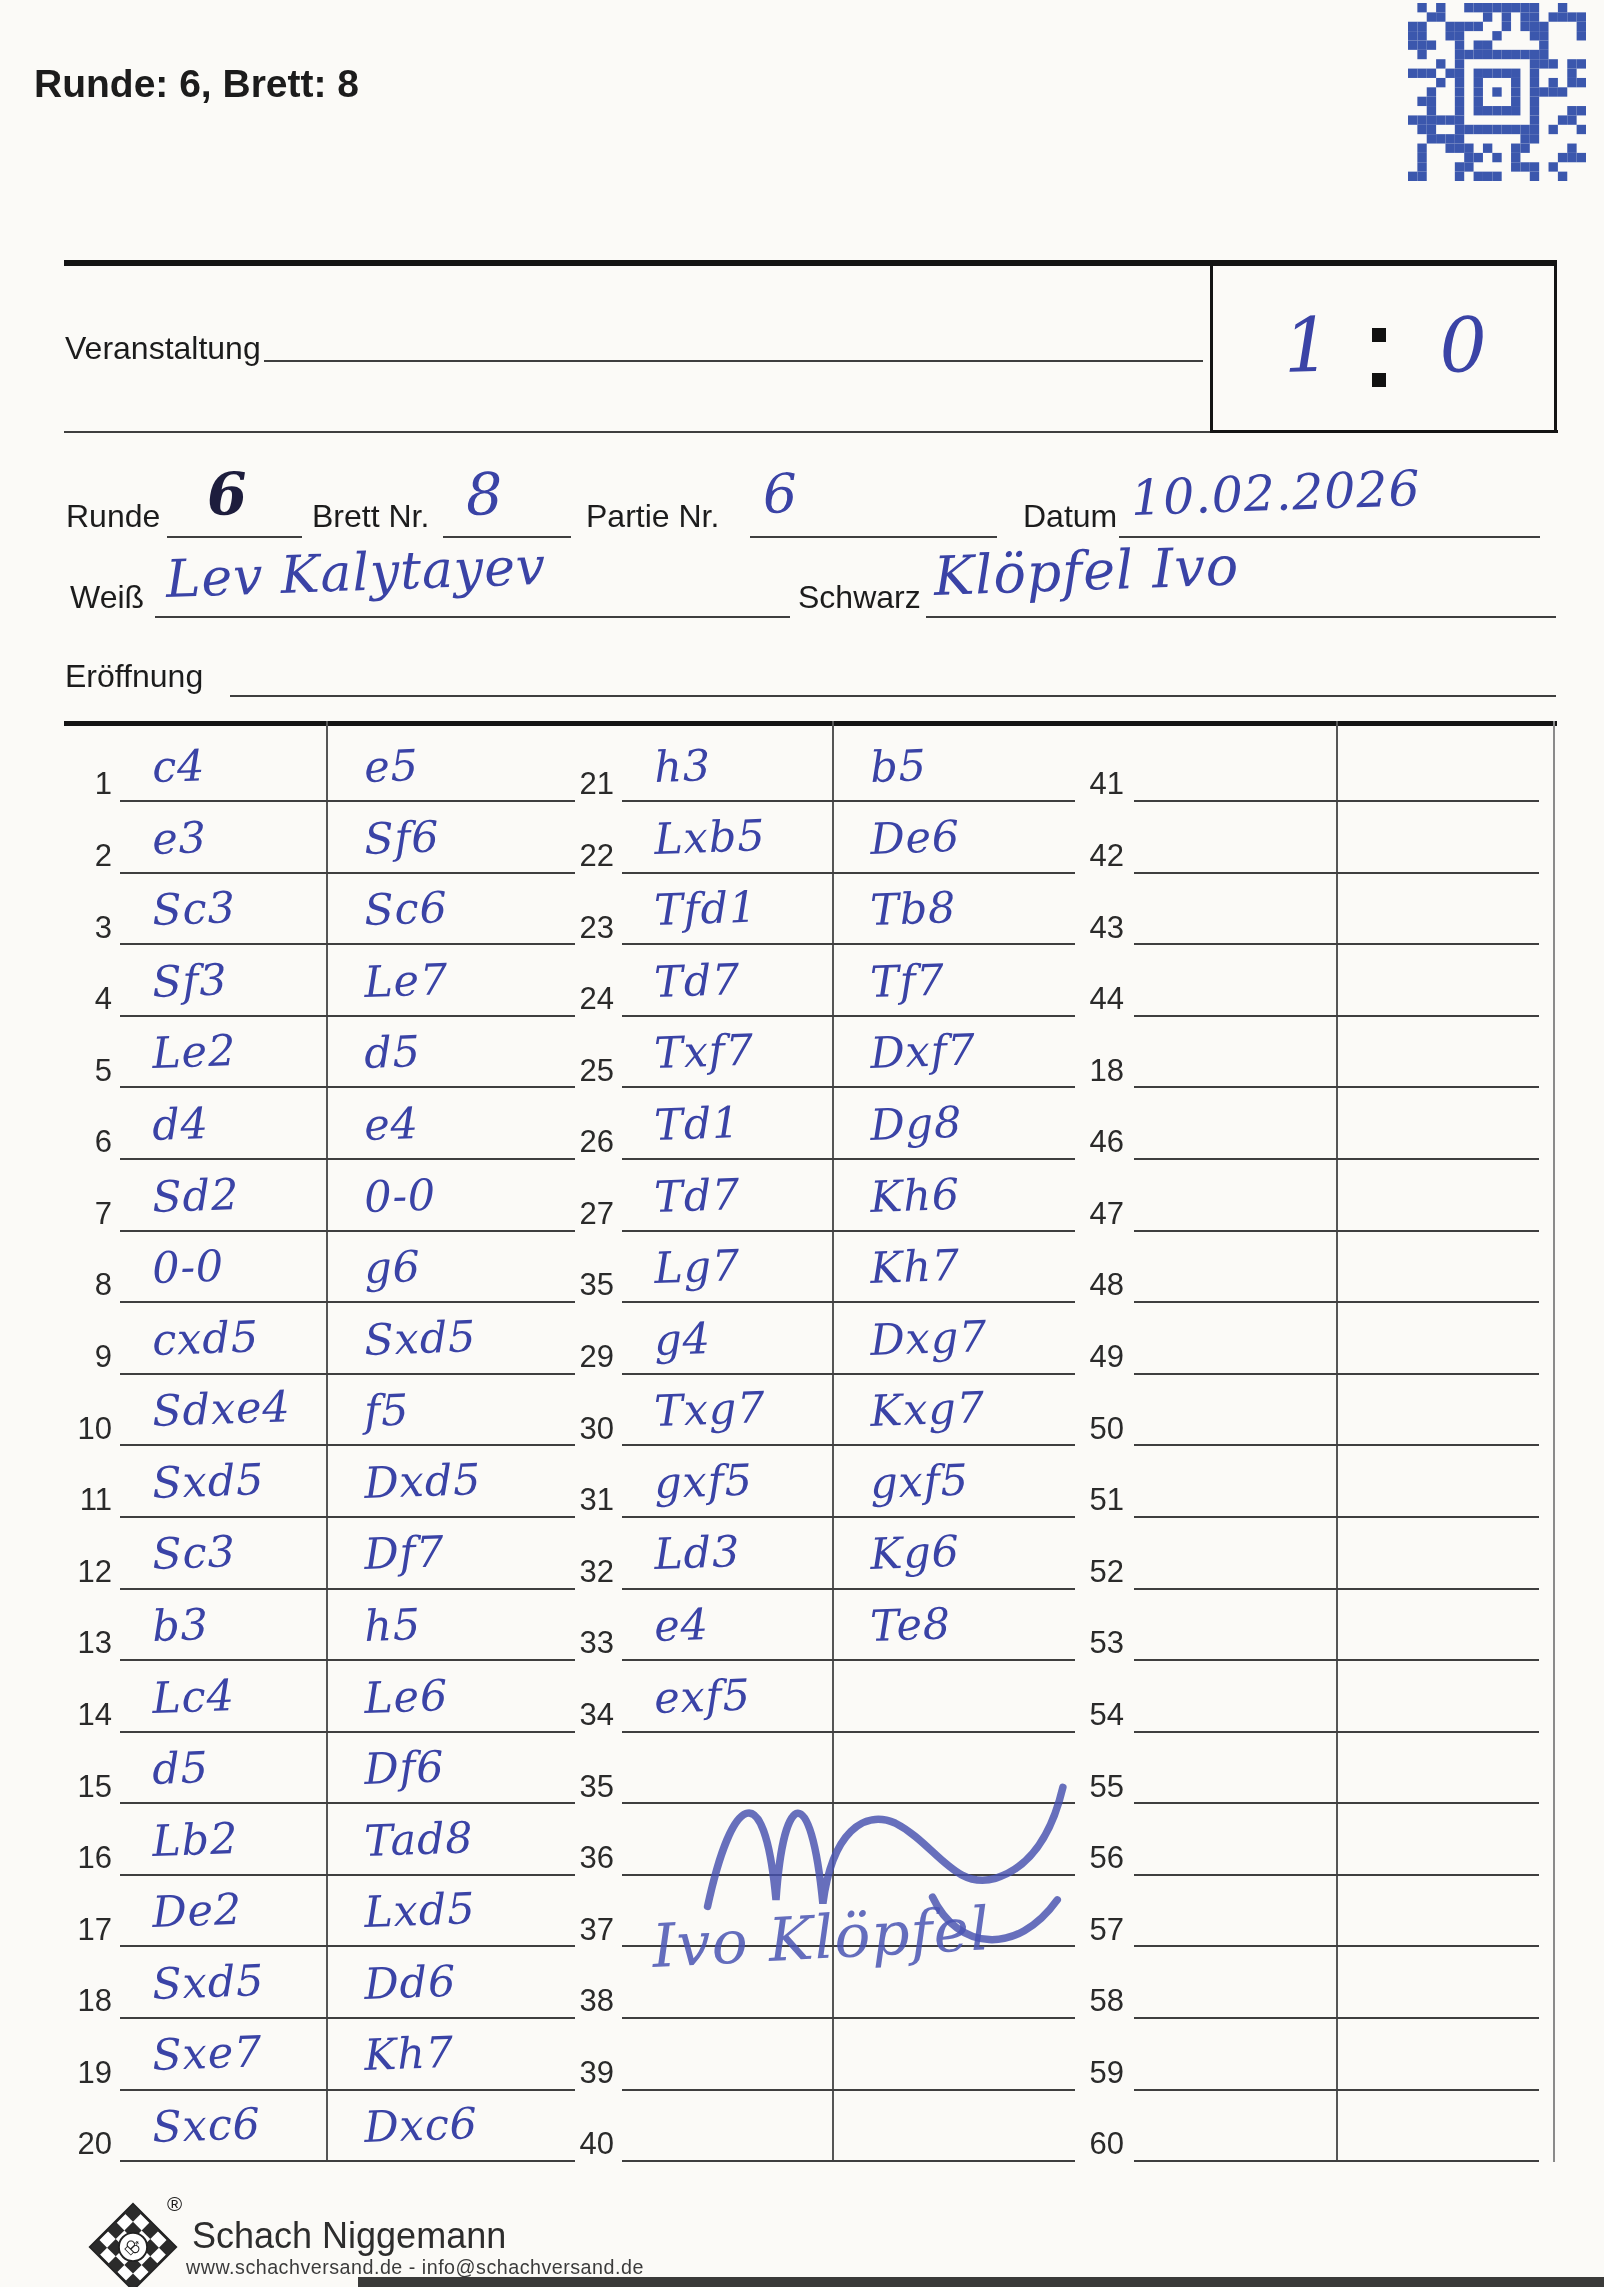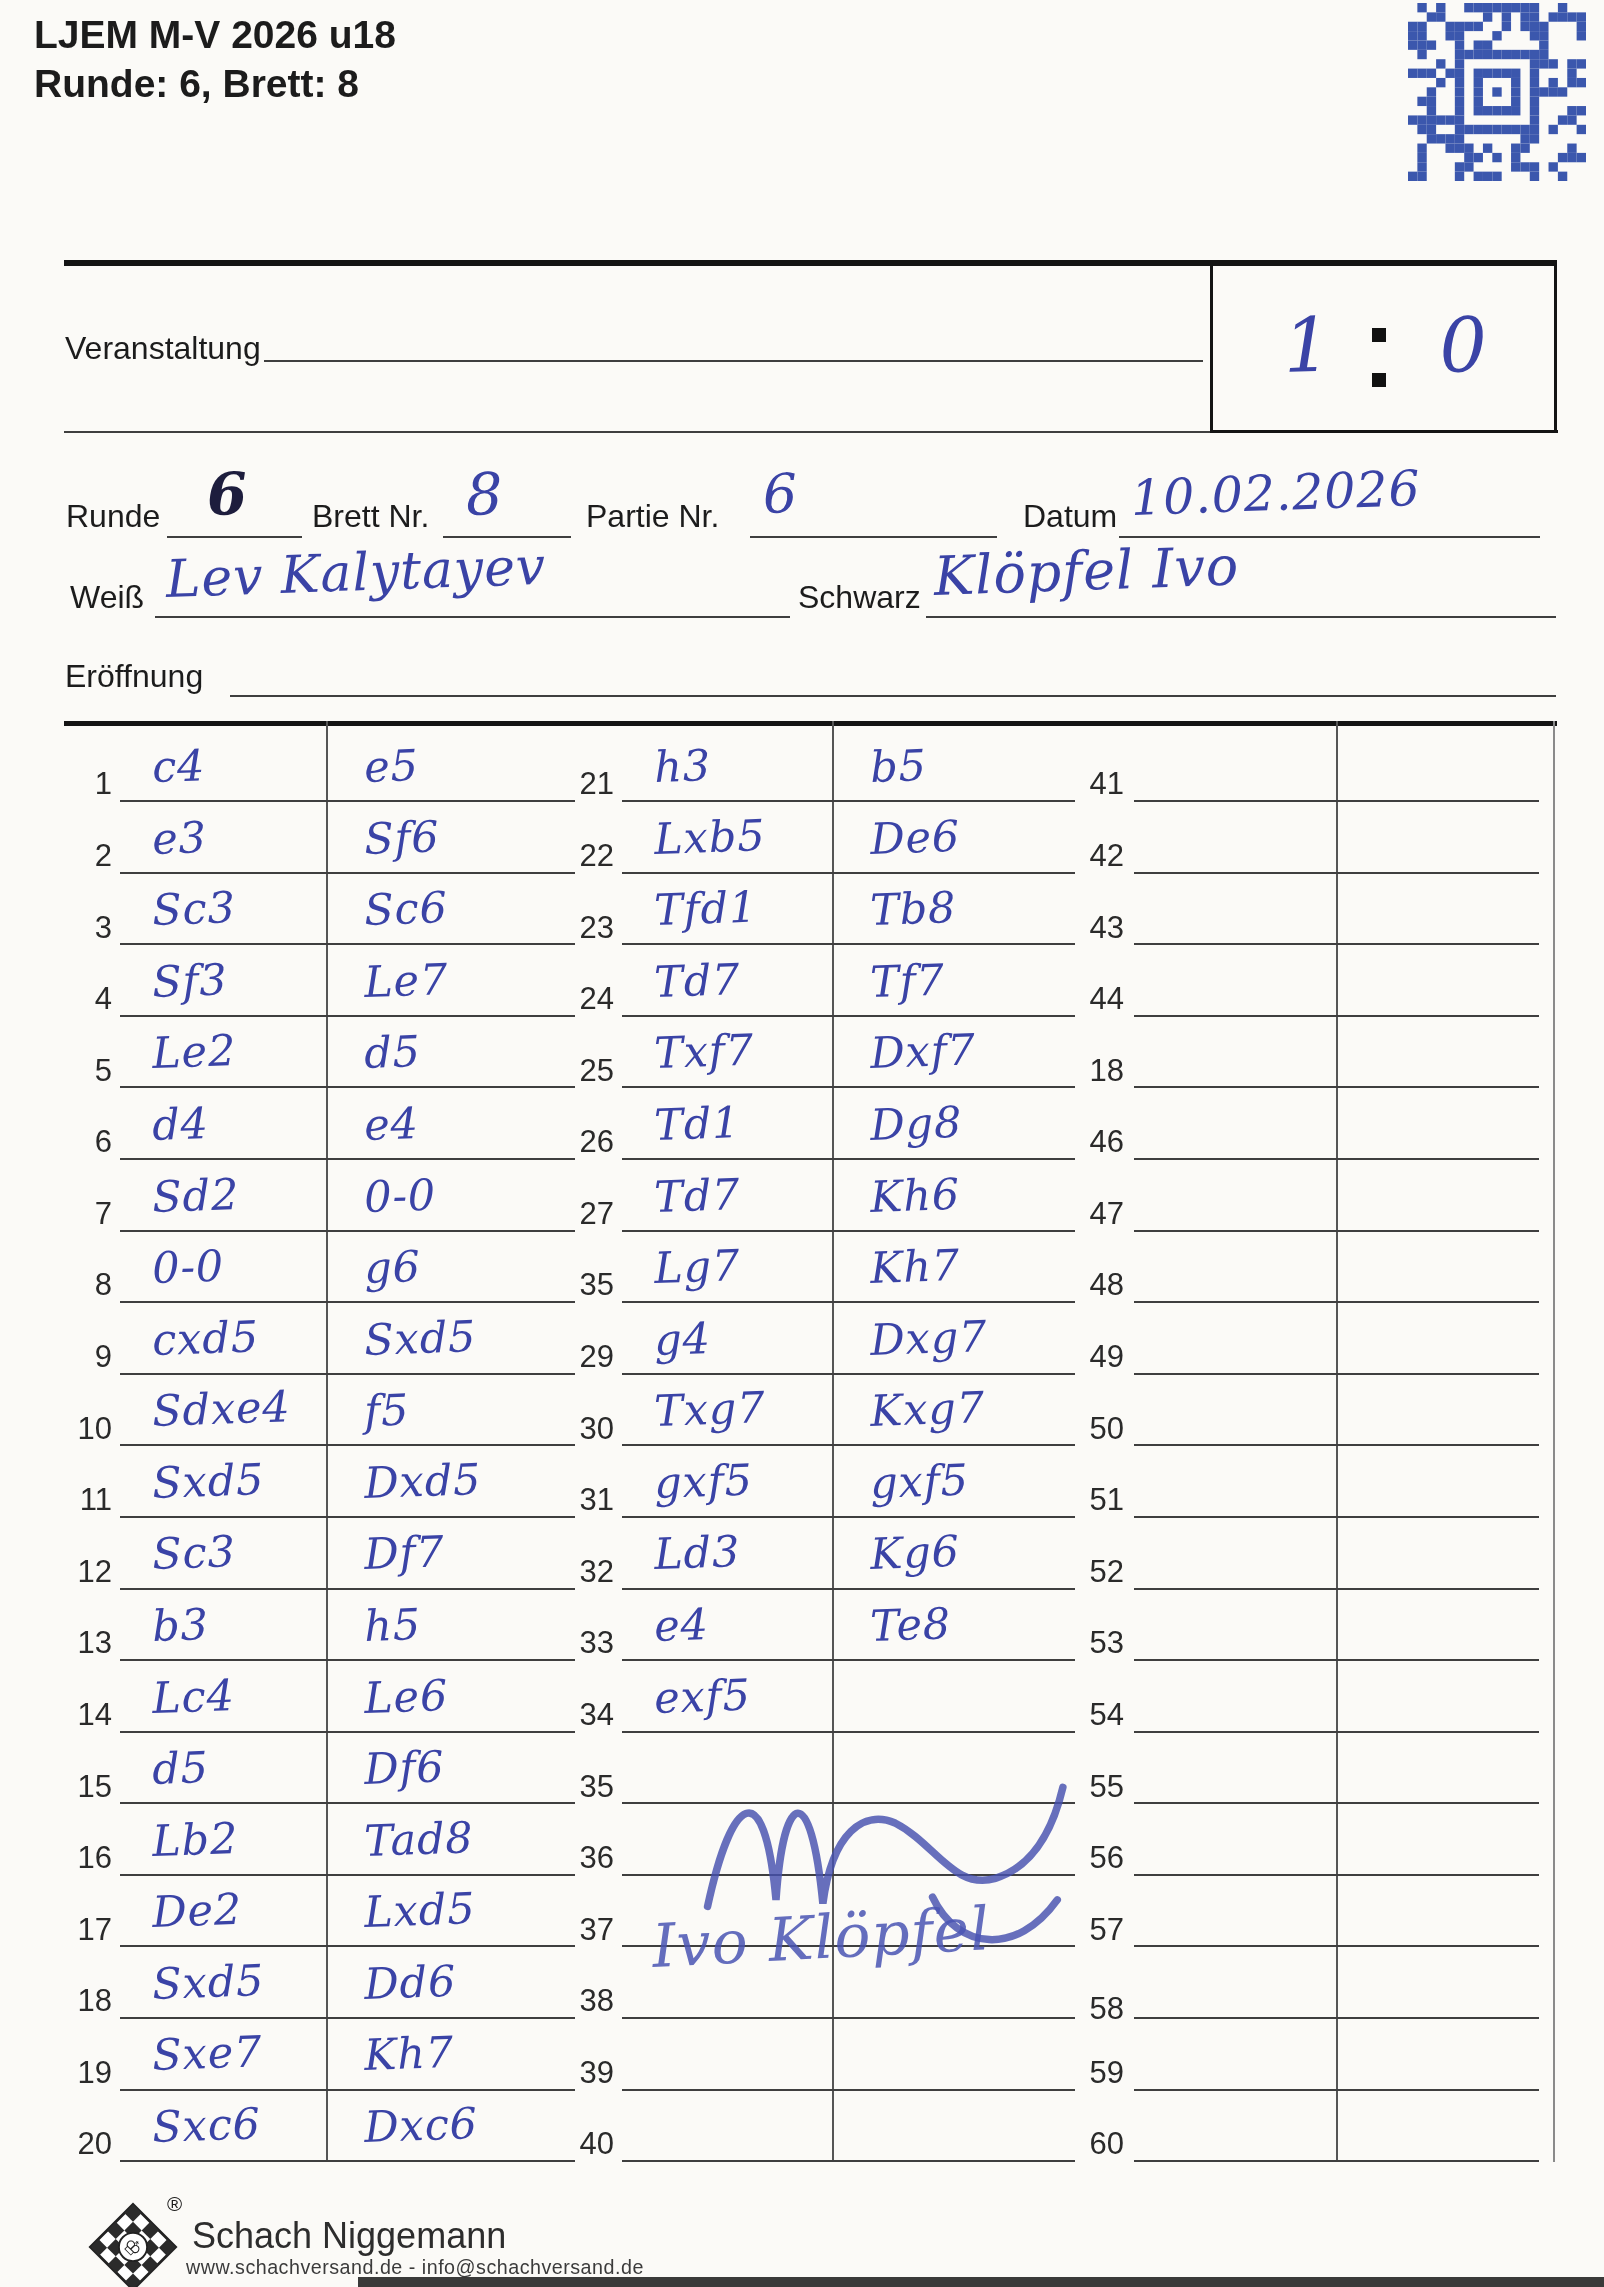--- a/index.html
+++ b/index.html
@@ -20,21 +20,20 @@
   .score{font-size:75px;}
   #footer-brand{font-size:36px;color:#2d2d2d;}
   #footer-contact{font-size:19.7px;color:#3b3b3b;letter-spacing:0.5px;}
   #bottom-edge{position:absolute;background:#1f1f1f;opacity:0.88;}
 </style>
 </head>
 <body>
 
 <div id="page">
 
-  <div class="abs printed" style="left:34px;top:13px;font-size:39px;font-weight:bold;">LJEM M-V 2026 u18</div>
   <div class="abs printed" style="left:34px;top:62px;font-size:39px;font-weight:bold;">Runde: 6, Brett: 8</div>
 
   <svg id="qr" class="abs" style="left:1408px;top:2.8px;" width="178" height="178" viewBox="0 0 190 190">
       <rect x="10" y="0" width="10" height="10" fill="#3b57ad"></rect>
       <rect x="30" y="0" width="10" height="10" fill="#3b57ad"></rect>
       <rect x="60" y="0" width="10" height="10" fill="#3b57ad"></rect>
       <rect x="70" y="0" width="10" height="10" fill="#3b57ad"></rect>
       <rect x="80" y="0" width="10" height="10" fill="#3b57ad"></rect>
       <rect x="90" y="0" width="10" height="10" fill="#3b57ad"></rect>
       <rect x="100" y="0" width="10" height="10" fill="#3b57ad"></rect>
@@ -425,21 +424,21 @@
       <div class="num printed" style="left: 1068px; top: 1625px; width: 56px;">53</div>
       <div class="hline" style="left: 1134px; top: 1659px; width: 405px;"></div>
       <div class="num printed" style="left: 1068px; top: 1697px; width: 56px;">54</div>
       <div class="hline" style="left: 1134px; top: 1731px; width: 405px;"></div>
       <div class="num printed" style="left: 1068px; top: 1769px; width: 56px;">55</div>
       <div class="hline" style="left: 1134px; top: 1802px; width: 405px;"></div>
       <div class="num printed" style="left: 1068px; top: 1840px; width: 56px;">56</div>
       <div class="hline" style="left: 1134px; top: 1874px; width: 405px;"></div>
       <div class="num printed" style="left: 1068px; top: 1912px; width: 56px;">57</div>
       <div class="hline" style="left: 1134px; top: 1945px; width: 405px;"></div>
-      <div class="num printed" style="left: 1068px; top: 1983px; width: 56px; margin-top: 8px;">58</div>
+      <div class="num printed" style="left: 1068px; top: 1983px; width: 56px;">58</div>
       <div class="hline" style="left: 1134px; top: 2017px; width: 405px;"></div>
       <div class="num printed" style="left: 1068px; top: 2055px; width: 56px;">59</div>
       <div class="hline" style="left: 1134px; top: 2089px; width: 405px;"></div>
       <div class="num printed" style="left: 1068px; top: 2126px; width: 56px;">60</div>
       <div class="hline" style="left: 1134px; top: 2160px; width: 405px;"></div>
     </div>
 
   <svg class="abs" style="left:656px;top:1733px;" width="450" height="225" viewBox="0 0 480 240">
     <path d="M55,185 C80,70 115,38 128,178 C136,60 165,48 178,182 C188,105 222,82 255,96
              C298,118 318,168 362,155 C404,142 424,100 434,58 M295,175 C322,232 385,238 428,178" fill="none" stroke="#4550ae" stroke-width="8" stroke-linecap="round" opacity="0.82"></path>

